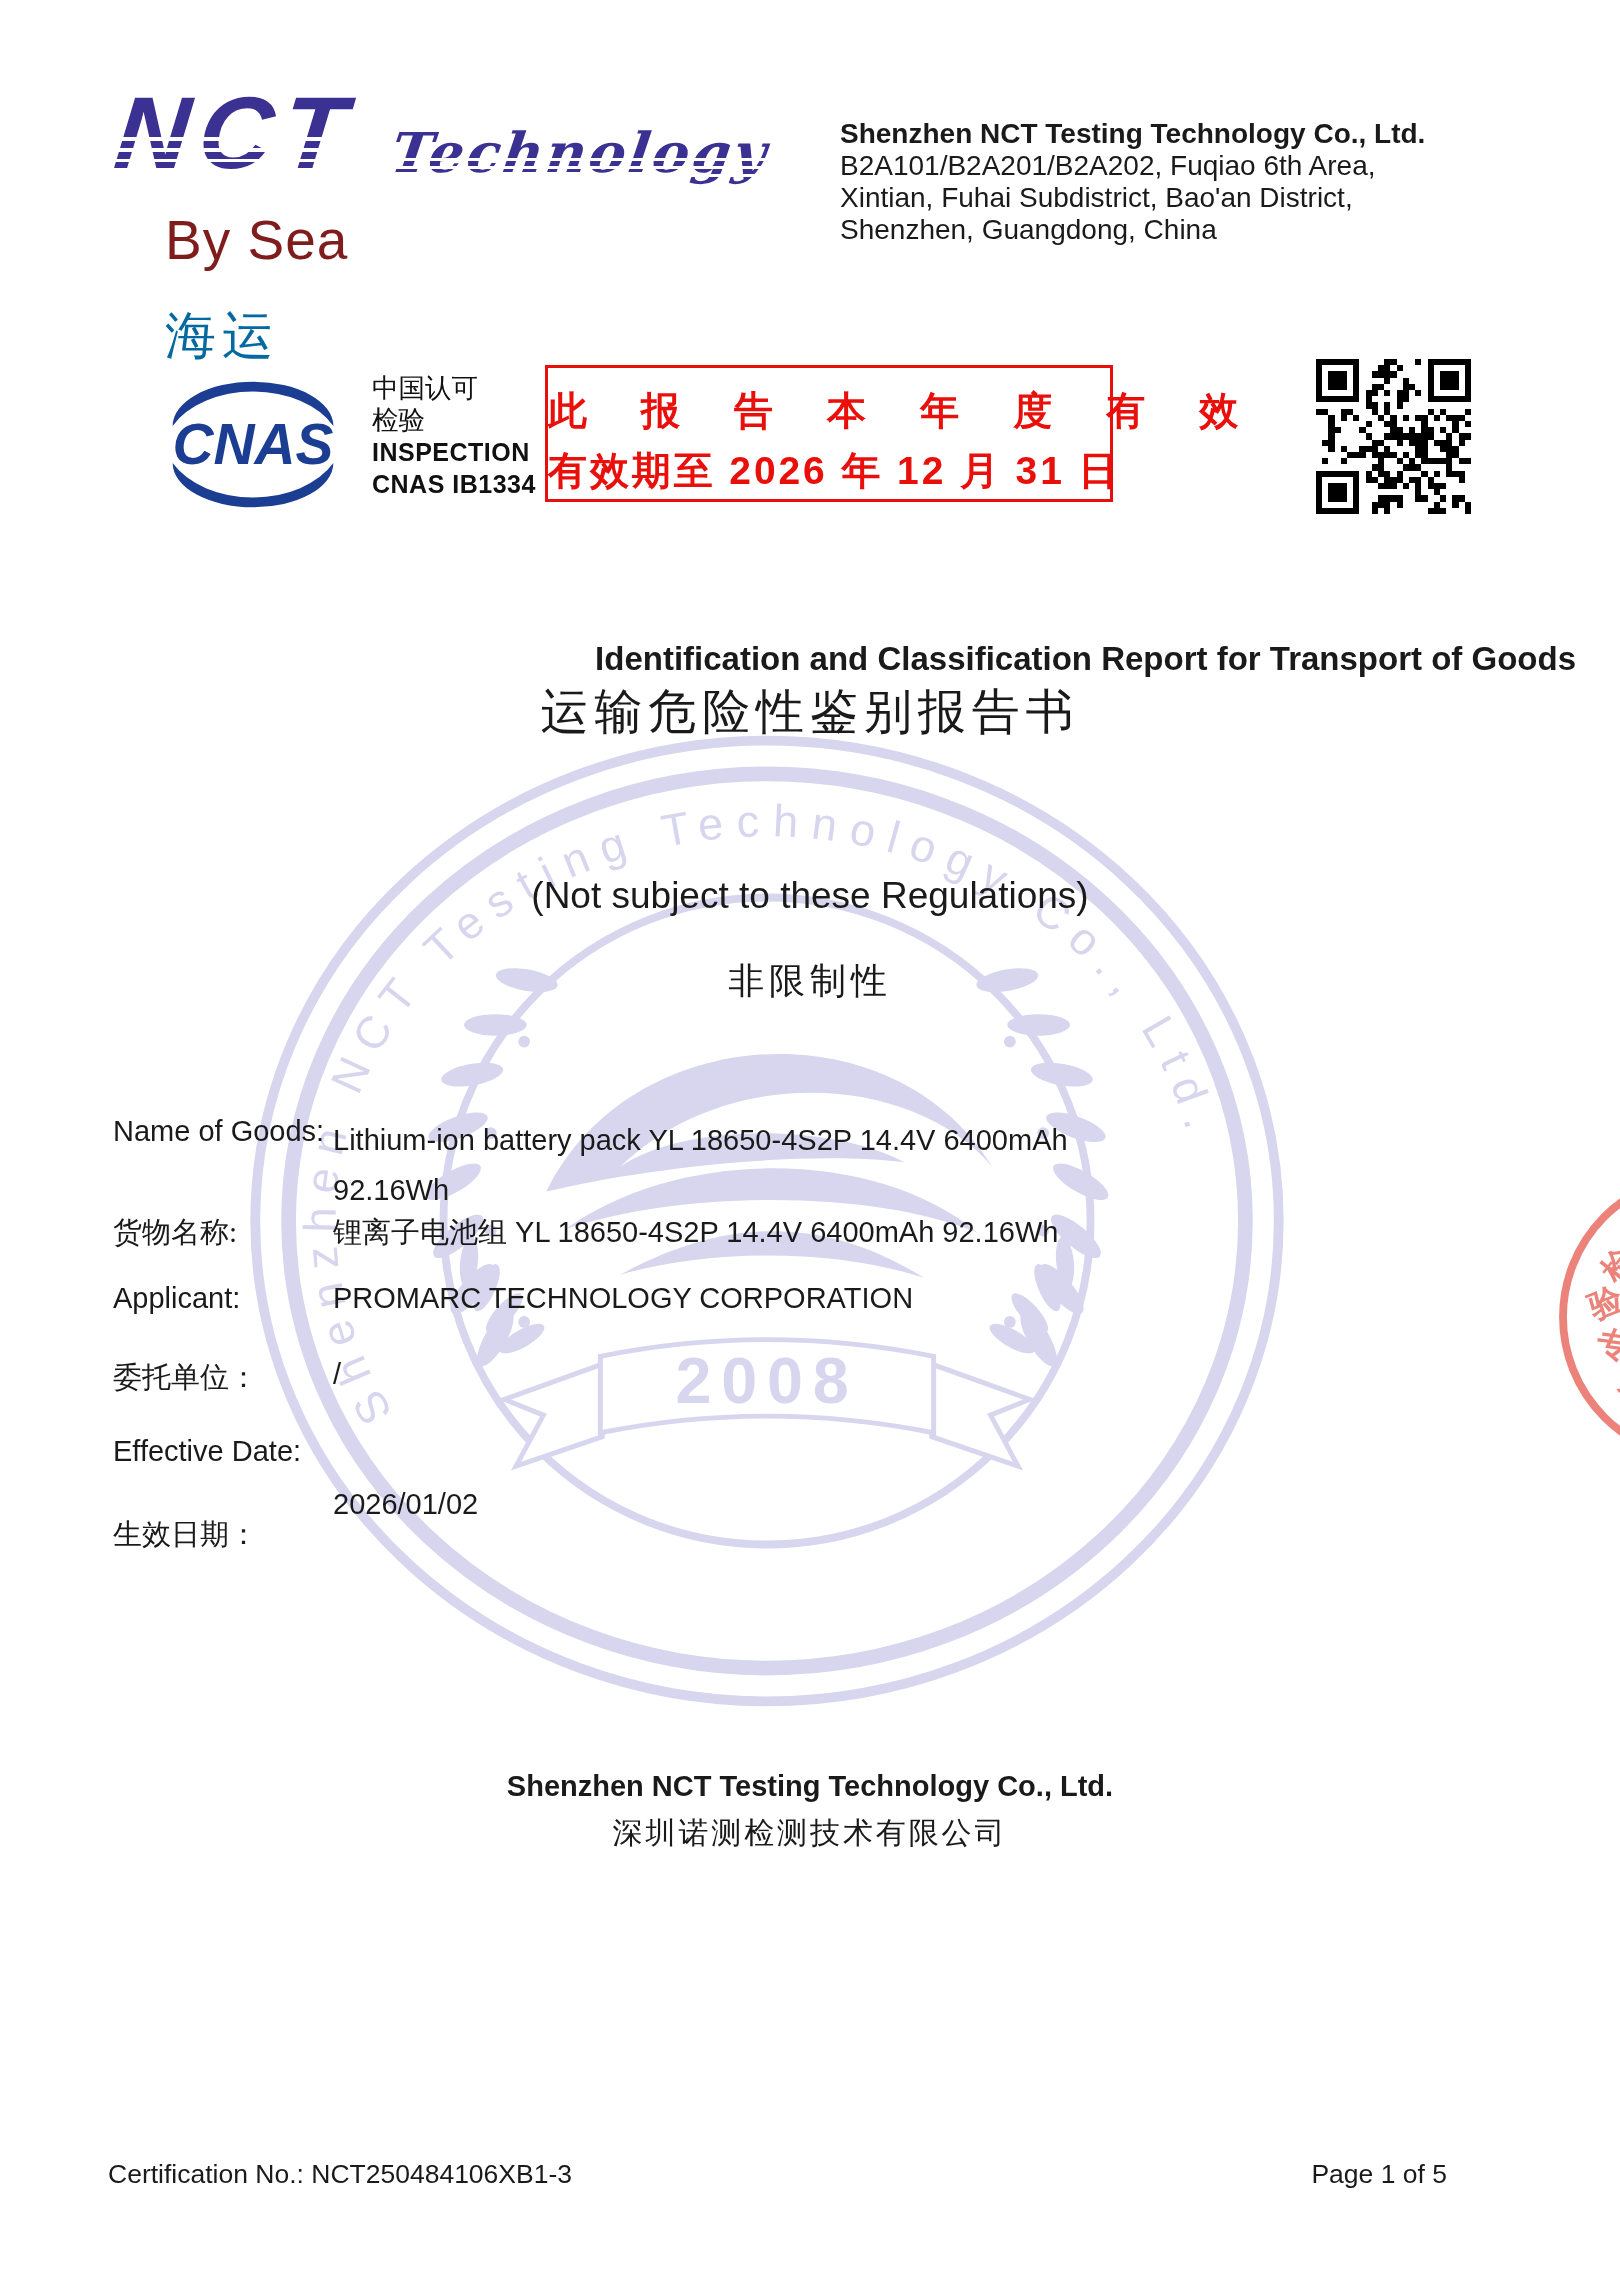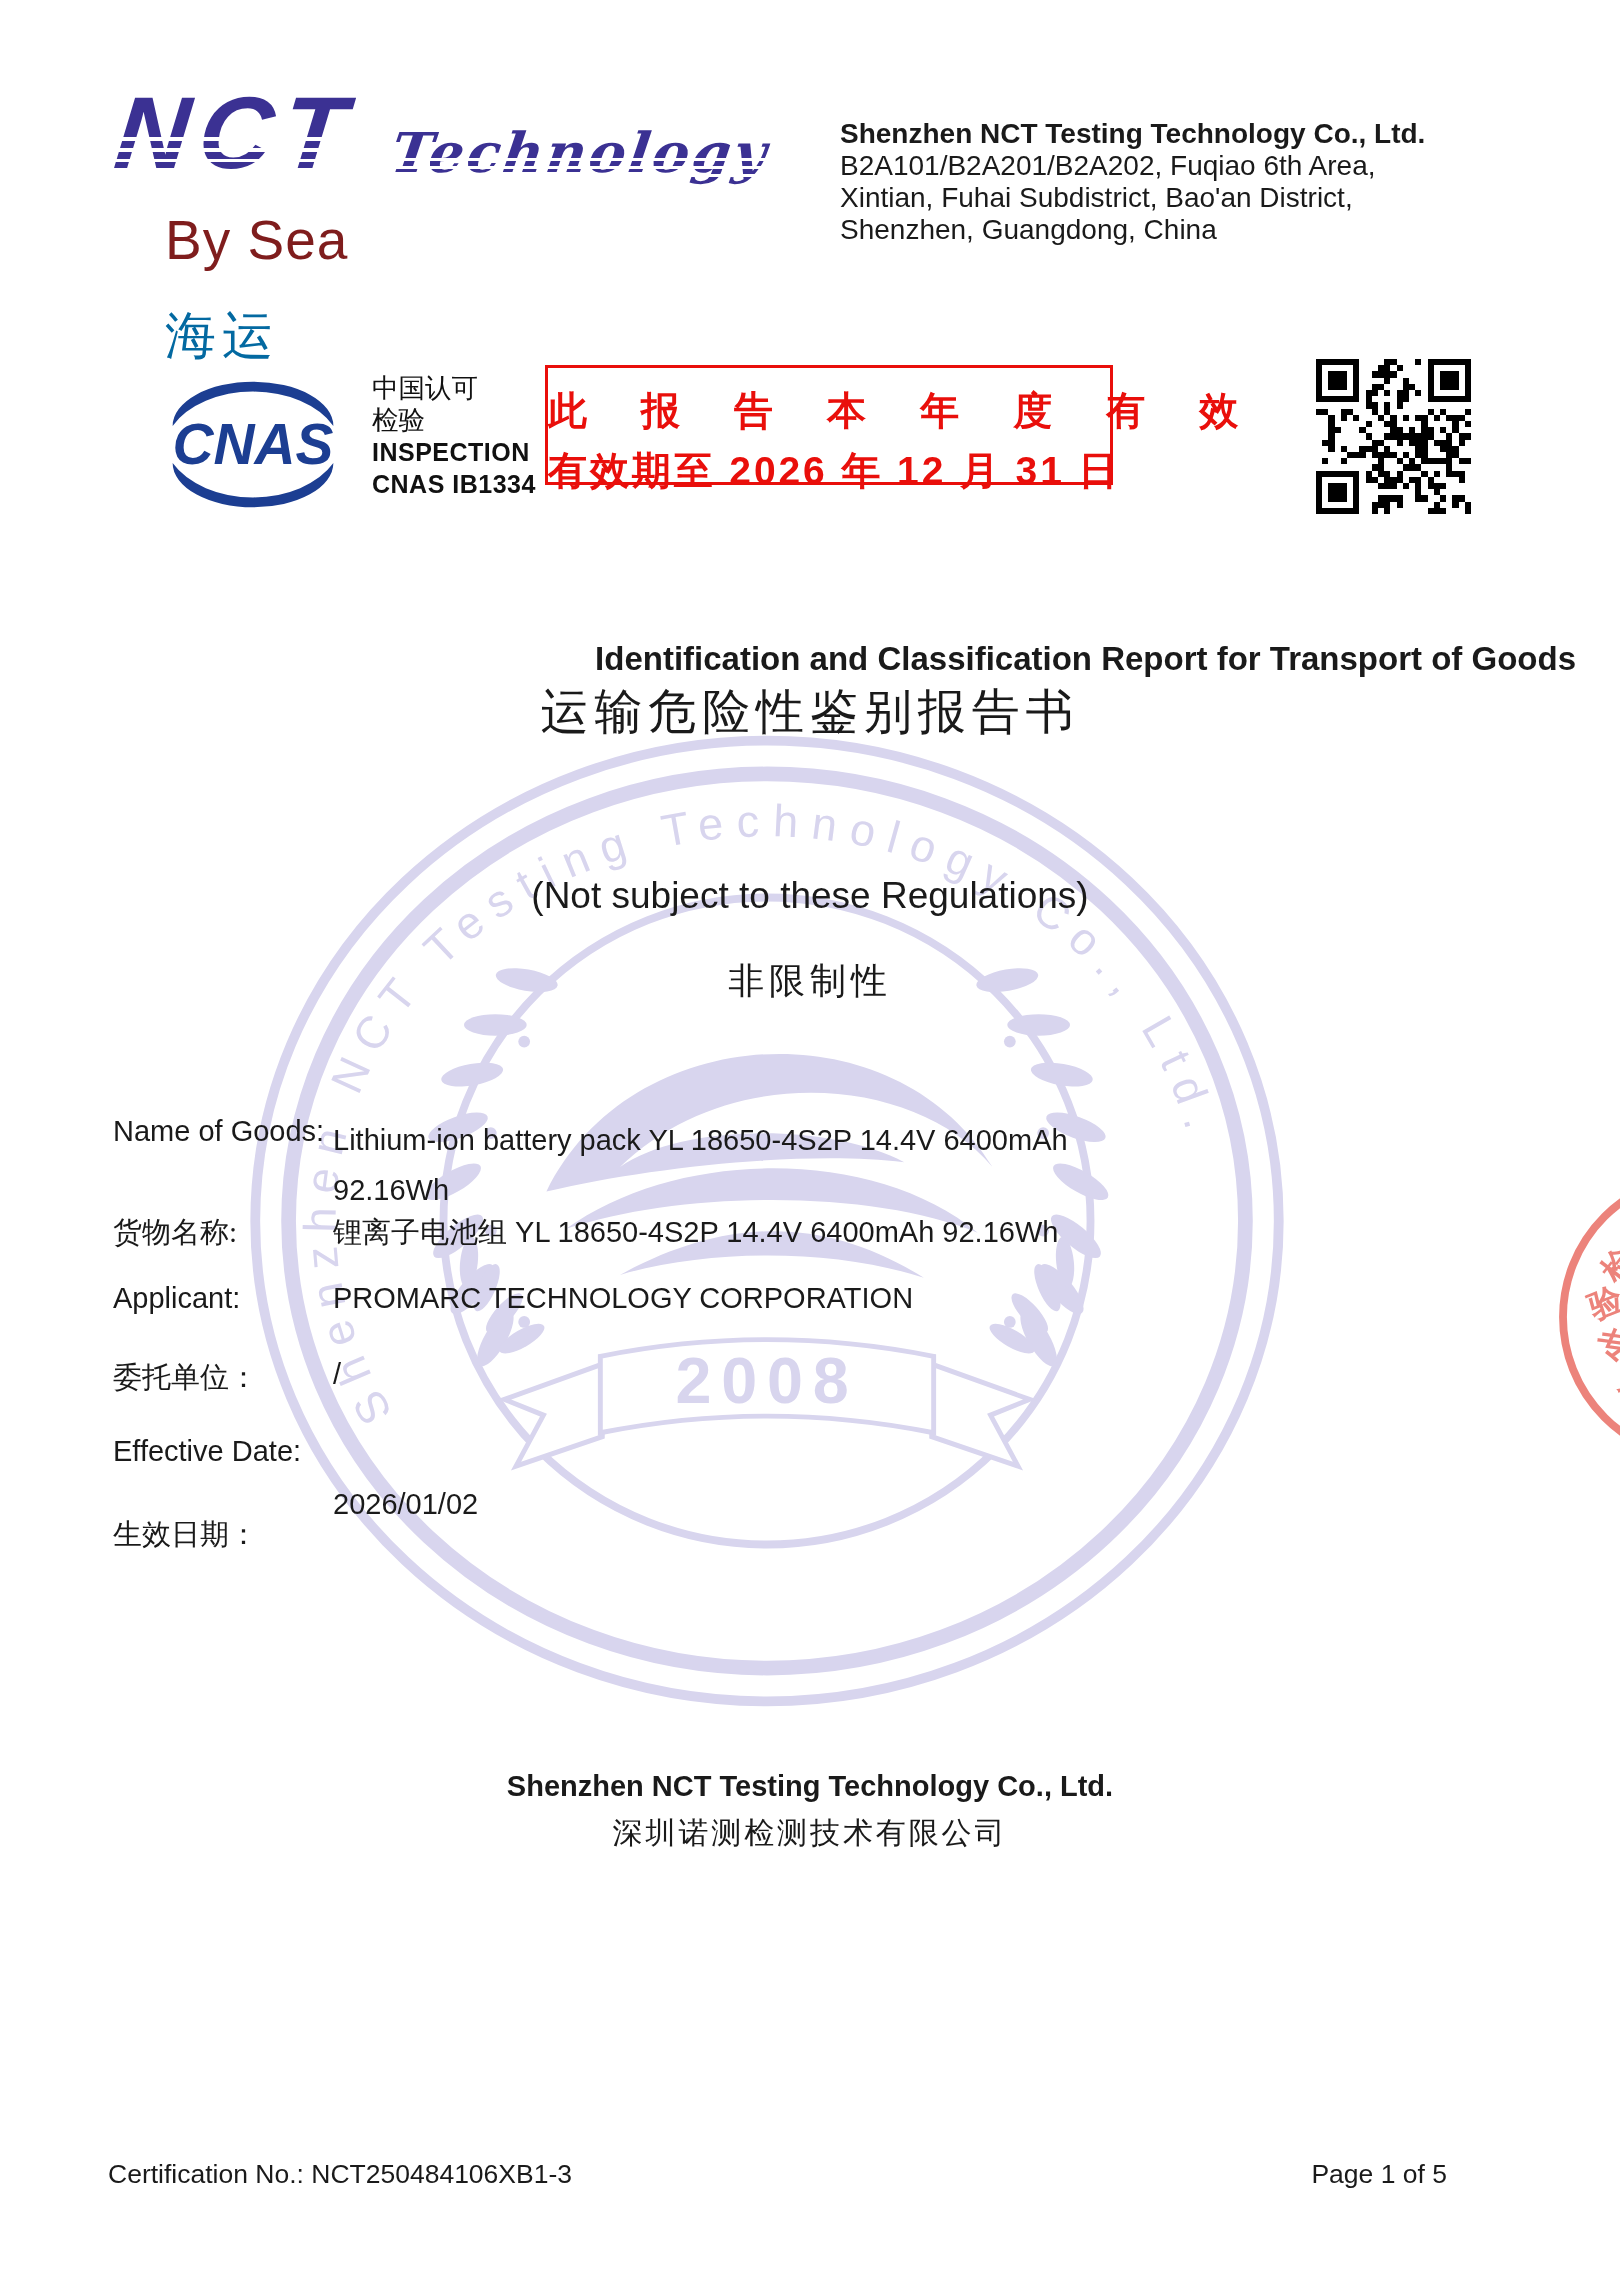--- a/index.html
+++ b/index.html
@@ -47,21 +47,21 @@
   .company-block { left:840px; top:118px; width:627px; line-height:32px; font-size:28px; }
   .company-name { font-weight:bold; }
 
   
   .cnas-logo { left:155px; top:361px; }
   .cnas-text { left:372px; top:372px; line-height:32px; font-size:26.5px; color:#111; }
   .cnas-text .b { font-weight:bold; font-size:25px; letter-spacing:0.5px; }
 
   
   .validity-box {
-    left:545px; top:365px; width:568px; height:120px;
+    left:545px; top:365px; width:568px; height:137px;
     border:3.9px solid #e90f0b; color:#e90f0b; text-align:center;
   }
   .validity-line1 {
     margin-top:15.7px; font-size:39px; font-weight:bold;
     letter-spacing:15.7px; word-spacing:11.8px; white-space:nowrap;
   }
   .validity-line2 {
     margin-top:5.9px; font-size:39px; font-weight:bold;
     letter-spacing:2.9px; white-space:nowrap;
   }

